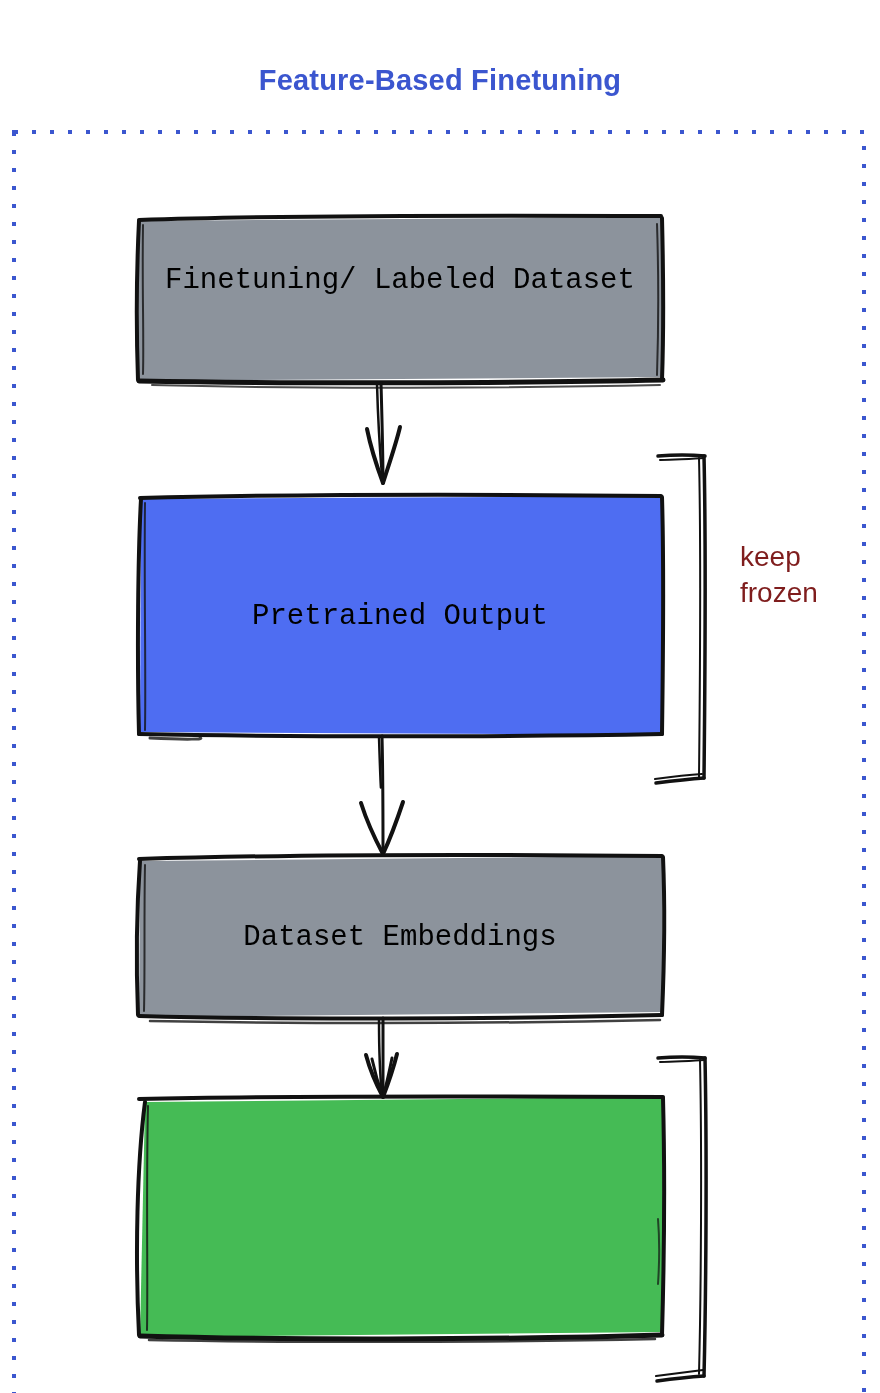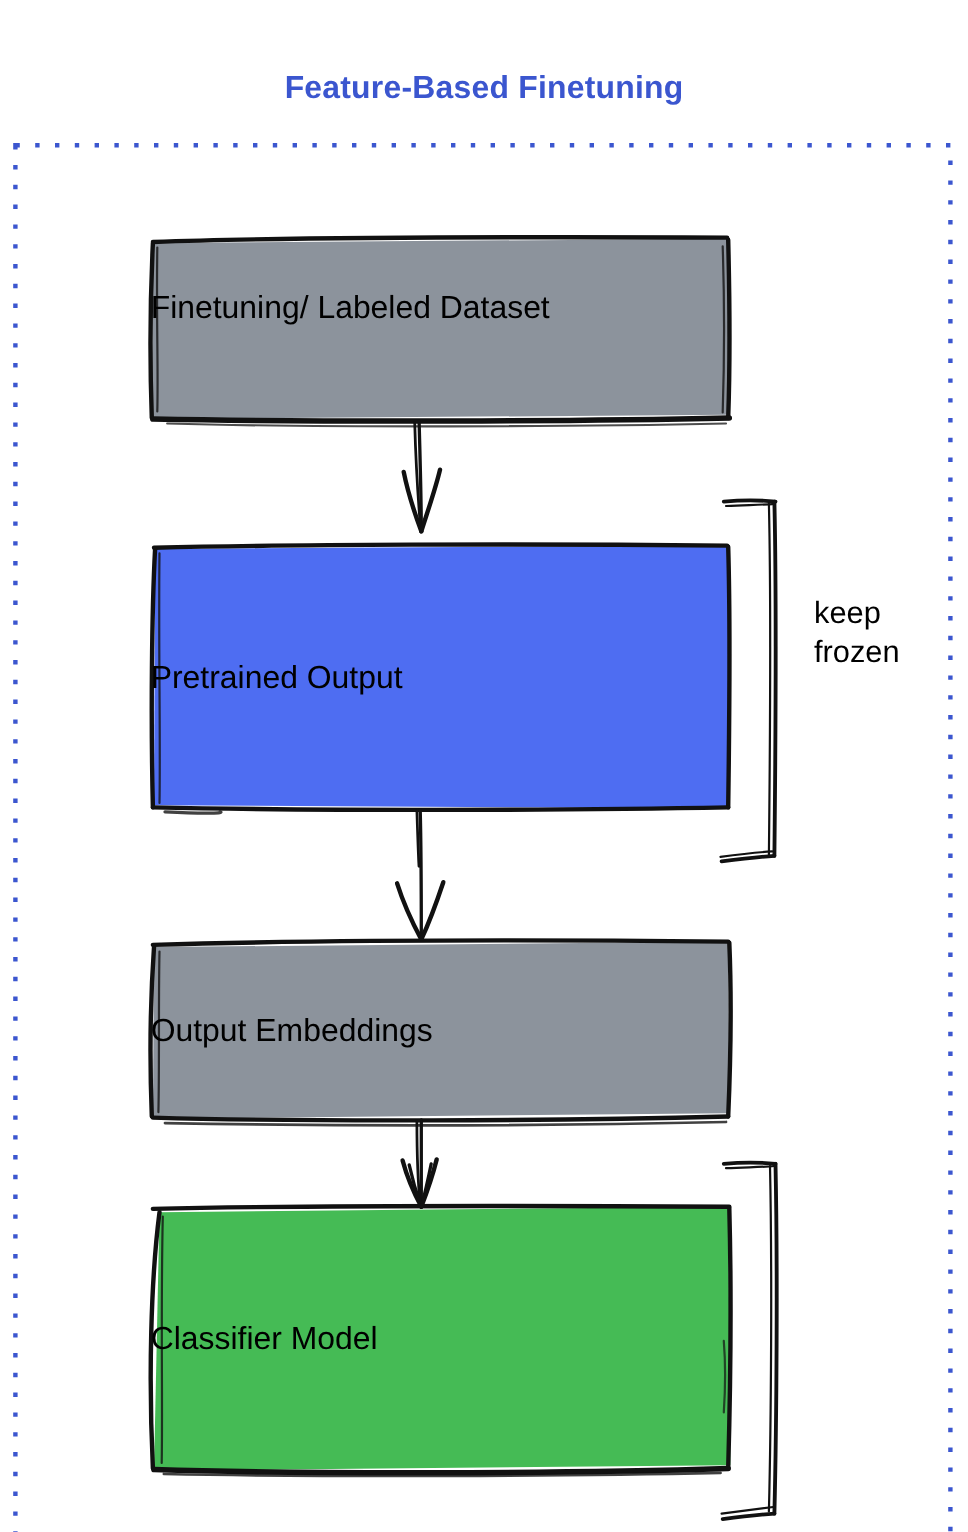--- a/index.html
+++ b/index.html
@@ -35,27 +35,28 @@
     font-weight: bold;
     letter-spacing: 0.2px;
     color: #3b56cf;
     font-family: "Liberation Sans", sans-serif;
     white-space: nowrap;
   }
   .node-label {
     position: absolute;
     color: #000000;
     font-size: 29px;
-    font-family: Liberation Sans, sans-serif;
+    font-family: Liberation Mono, monospace;
+    text-align: center;
     white-space: nowrap;
     pointer-events: none;
   }
   .bracket-label {
     position: absolute;
-    color: #000000;
+    color: #7f1d1d;
     font-size: 28px;
     line-height: 1.28;
     font-family: "Liberation Sans", sans-serif;
     text-align: left;
     white-space: pre-line;
   }
 </style>
 </head>
 <body>
 
@@ -149,21 +150,20 @@
       <path d="M704,1332 C690,1333 672,1335 657,1337" fill="none" stroke="#111" stroke-width="3.5" stroke-linecap="round"></path>
       <path d="M703,1326 C688,1328 672,1330 656,1332" fill="none" stroke="#111" stroke-width="2" stroke-linecap="round"></path>
     </g>
 
   </svg>
 
   <div class="node-label" style="left:137px; top:220px; width:526px;">Finetuning/ Labeled Dataset</div>
 
   <div class="node-label" style="left:137px; top:556px; width:526px;">Pretrained Output</div>
 
-  <div class="node-label" style="left:137px; top:877px; width:526px;">Output Embeddings</div>
+  <div class="node-label" style="left:137px; top:877px; width:526px;">Dataset Embeddings</div>
 
-  <div class="node-label" style="left:137px; top:1157px; width:526px;">Classifier Model</div>
 
   <div class="bracket-label" style="left:740px; top:495px;">keep
 frozen</div>
 
 
 </div>
 
 </body></html>

